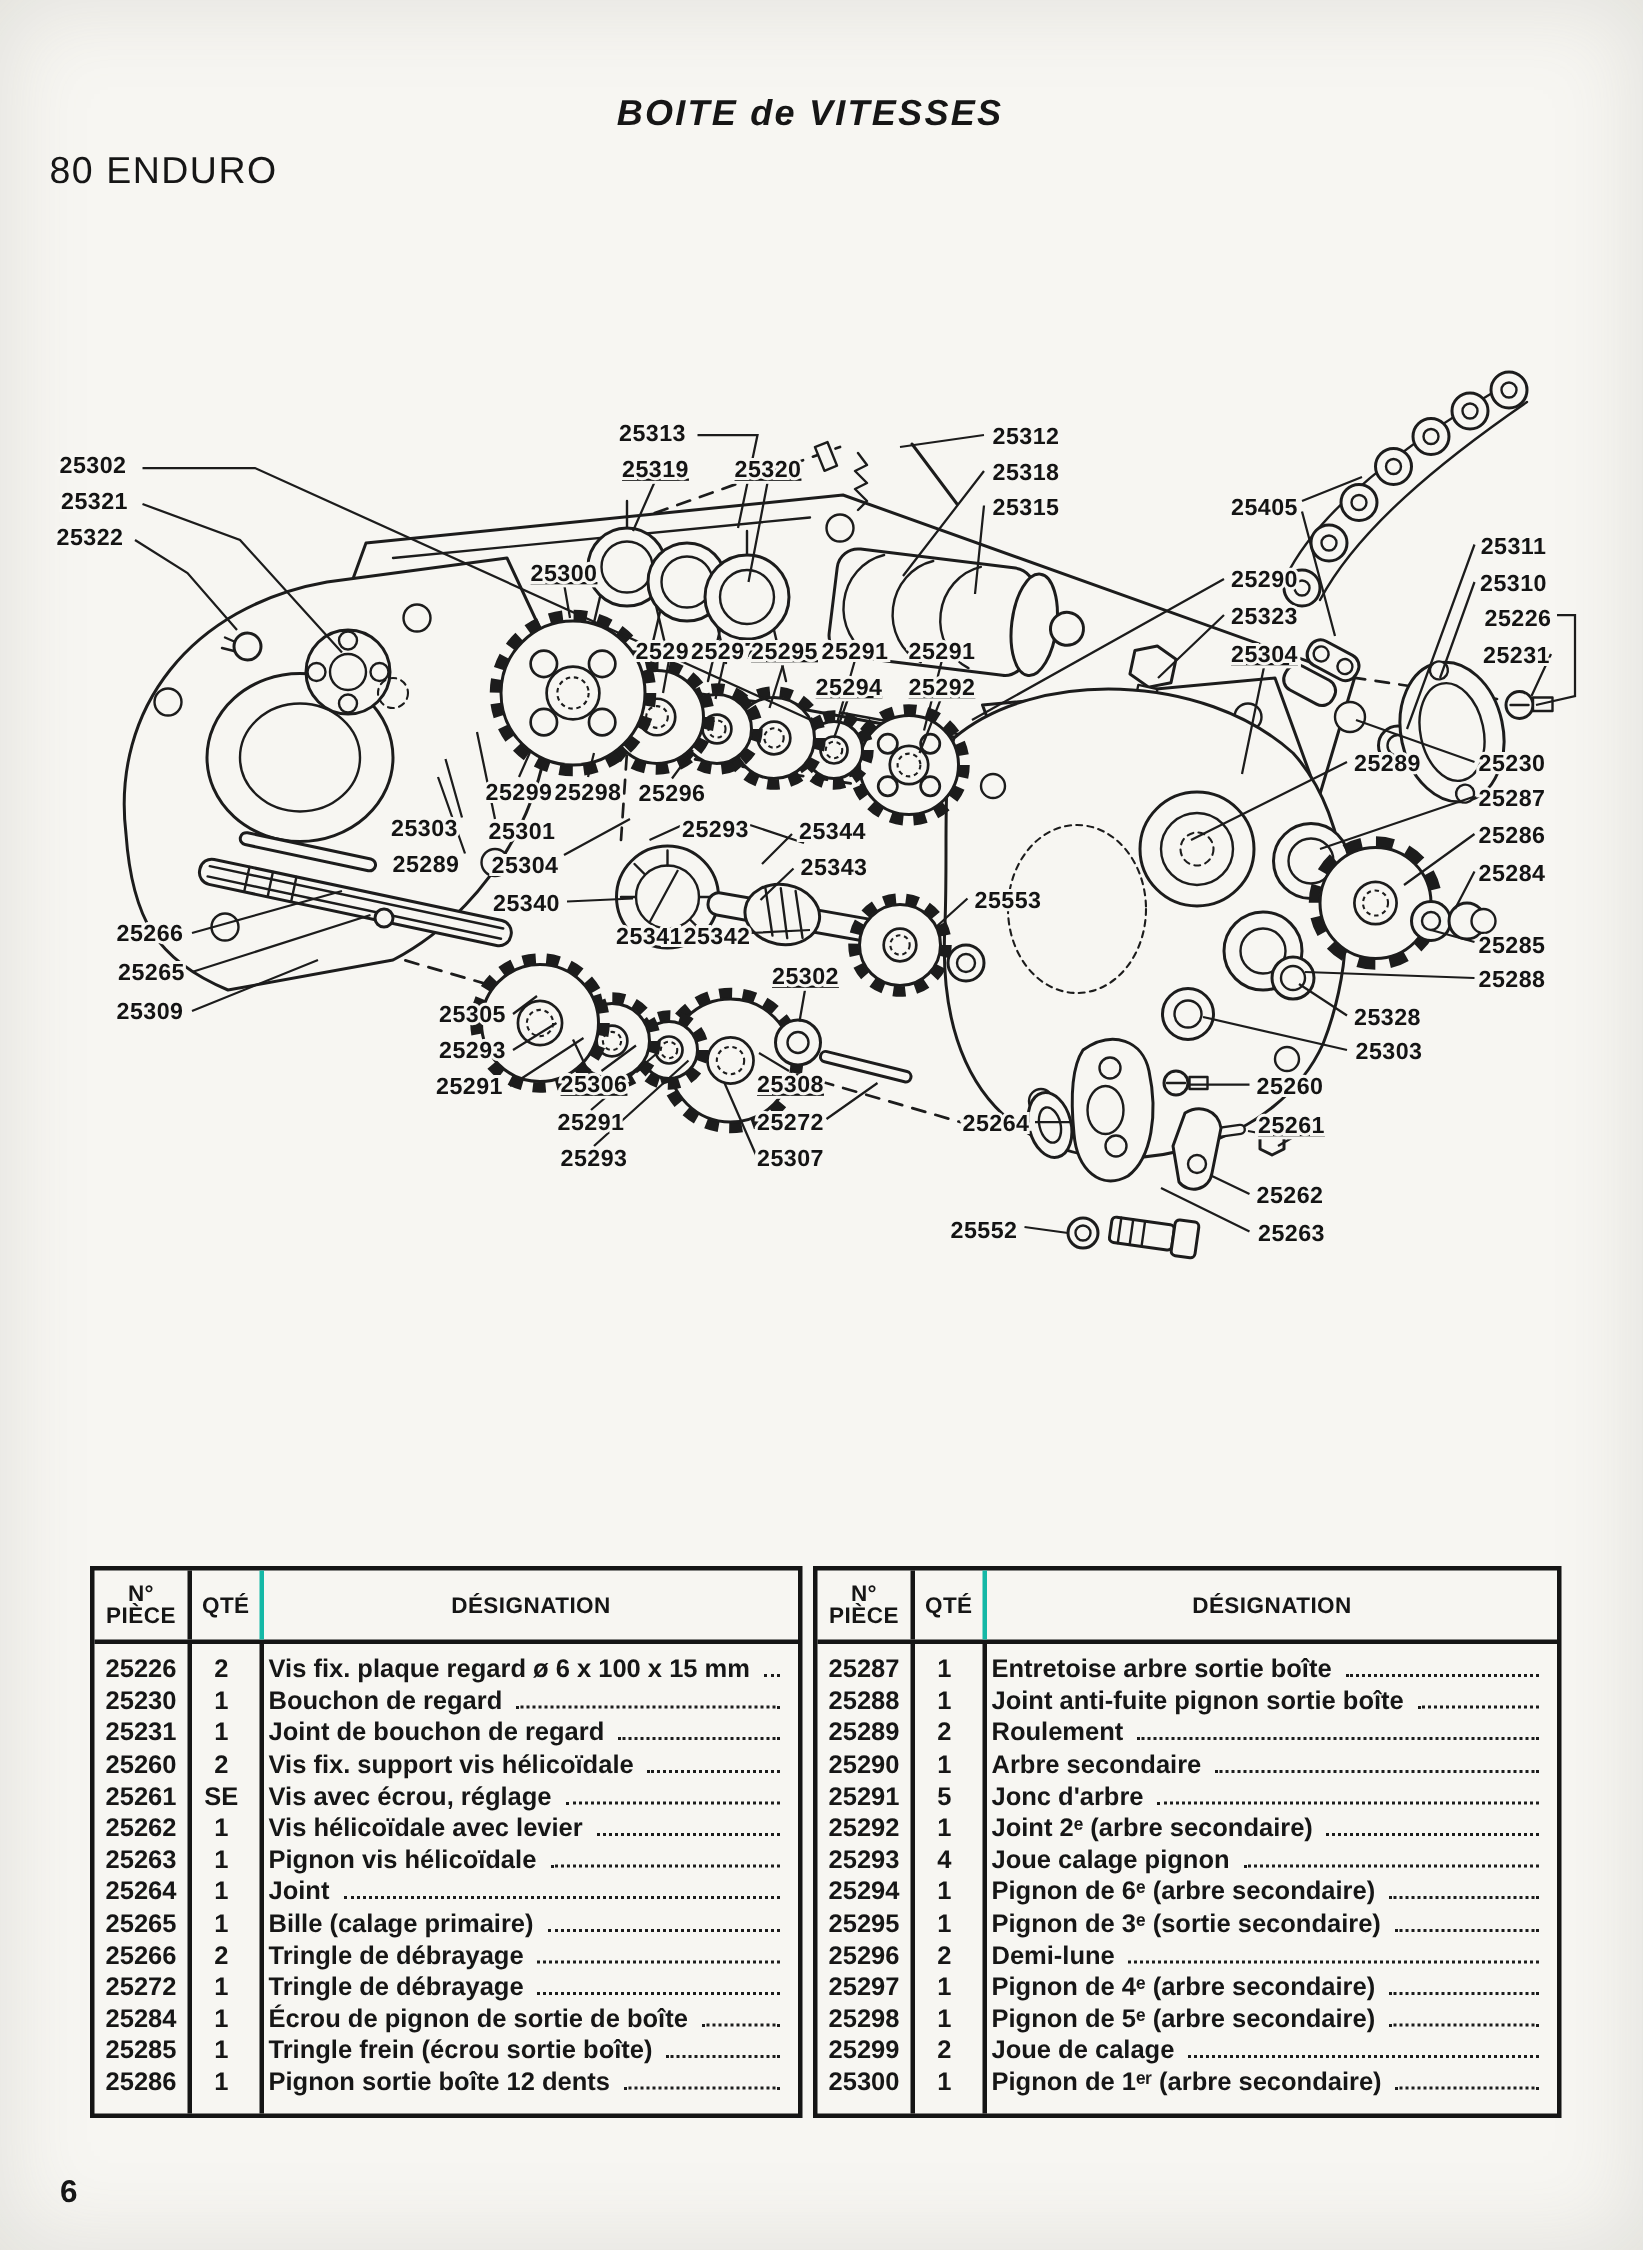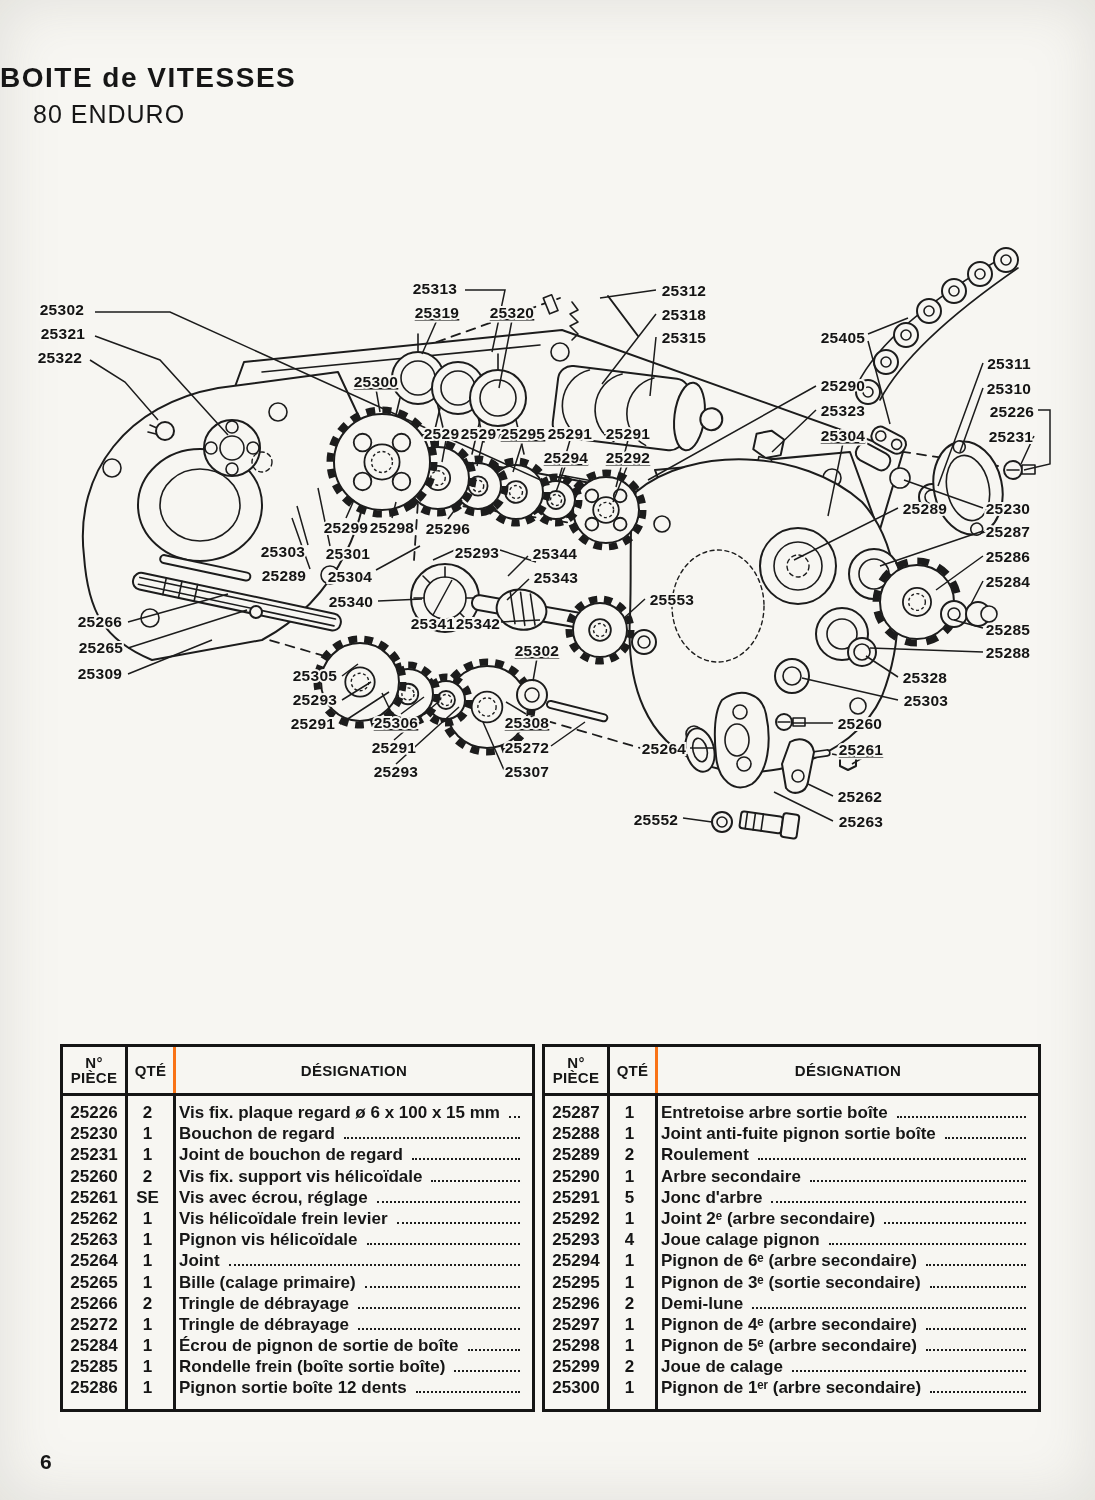--- a/index.html
+++ b/index.html
@@ -1,40 +1,40 @@
 <!DOCTYPE html>
 <html><head>
 <meta charset="utf-8">
 <style>
   html,body{margin:0;padding:0;background:#e8e8e4;}
   .page{position:relative;width:1095px;height:1500px;margin:0 auto;background:#f7f6f2;
         font-family:"Liberation Sans","DejaVu Sans",sans-serif;color:#161616;overflow:hidden;
         box-shadow:inset 0 0 60px rgba(120,120,110,.18);}
-  .title{position:absolute;left:0;top:62px;width:1080px;text-align:left;
-         font-size:28px;font-weight:bold;letter-spacing:1.5px;}
+  .title{position:absolute;left:0;top:62px;width:1080px;text-align:center;
+         font-size:24px;font-weight:bold;letter-spacing:1.5px;font-style:italic;}
   .subtitle{position:absolute;left:0;top:100px;width:1080px;text-align:left;
          font-size:25px;font-weight:normal;letter-spacing:1px;margin-left:33px;}
   svg.diagram{position:absolute;left:0;top:0;}
   svg .ln{stroke:#1c1c1c;fill:none;stroke-width:2;stroke-linejoin:round;stroke-linecap:round;}
   svg .thin{stroke-width:1.6;}
   svg .bg{fill:#f7f6f2;}
   svg .dash{stroke-dasharray:9 7;stroke-width:1.8;}
   svg .dash2{stroke-dasharray:4 3.5;stroke-width:1.4;}
   svg .lead{stroke:#1c1c1c;stroke-width:1.5;fill:none;}
   svg text.plbl{font:bold 15.5px "Liberation Sans","DejaVu Sans",sans-serif;fill:#141414;
         paint-order:stroke;stroke:#f7f6f2;stroke-width:4px;letter-spacing:.3px;}
   svg text.plbl.ul{text-decoration:underline;}
   
   .tables{position:absolute;left:60px;top:1044px;display:flex;gap:7px;}
   .ptable{border:3.5px solid #151515;background:#f7f6f2;}
   .ptable .hdr{display:flex;border-bottom:3.5px solid #151515;height:46px;}
   .ptable .hdr>div{display:flex;align-items:center;justify-content:center;text-align:center;
         font-weight:bold;font-size:15px;line-height:15px;letter-spacing:.3px;}
   .col-part{width:62px;border-right:3px solid #151515;flex:none;}
-  .col-qty{width:45px;border-right:3px solid #f97316;flex:none;}
+  .col-qty{width:45px;border-right:3px solid #14b8a6;flex:none;}
   .col-des{flex:1;min-width:0;}
   .tbl-left .col-des{width:356px;}
   .tbl-right .col-des{width:380px;}
   .ptable .body{padding:7px 0 9px;}
   .prow{display:flex;height:21.2px;font-size:17px;font-weight:bold;}
   .prow .col-part{display:flex;justify-content:center;border-right:0;}
   .prow .col-qty{display:flex;justify-content:center;border-right:0;}
   .vr-part,.vr-qty{position:absolute;top:0;bottom:0;width:3px;background:#151515;}
   .prow .des{display:flex;flex:1;min-width:0;padding-left:9px;align-items:baseline;text-align:right;}
   .prow .des .txt{white-space:nowrap;}
@@ -477,21 +477,21 @@
               <div class="col-qty">SE</div>
               <div class="des">
                 <span class="txt">Vis avec écrou, réglage</span>
                 <span class="dots"></span>
               </div>
             </div>
             <div class="prow">
               <div class="col-part">25262</div>
               <div class="col-qty">1</div>
               <div class="des">
-                <span class="txt">Vis hélicoïdale frein levier</span>
+                <span class="txt">Vis hélicoïdale avec levier</span>
                 <span class="dots"></span>
               </div>
             </div>
             <div class="prow">
               <div class="col-part">25263</div>
               <div class="col-qty">1</div>
               <div class="des">
                 <span class="txt">Pignon vis hélicoïdale</span>
                 <span class="dots"></span>
               </div>
@@ -533,21 +533,21 @@
               <div class="col-qty">1</div>
               <div class="des">
                 <span class="txt">Écrou de pignon de sortie de boîte</span>
                 <span class="dots"></span>
               </div>
             </div>
             <div class="prow">
               <div class="col-part">25285</div>
               <div class="col-qty">1</div>
               <div class="des">
-                <span class="txt">Rondelle frein (boîte sortie boîte)</span>
+                <span class="txt">Tringle frein (écrou sortie boîte)</span>
                 <span class="dots"></span>
               </div>
             </div>
             <div class="prow">
               <div class="col-part">25286</div>
               <div class="col-qty">1</div>
               <div class="des">
                 <span class="txt">Pignon sortie boîte 12 dents</span>
                 <span class="dots"></span>
               </div>

